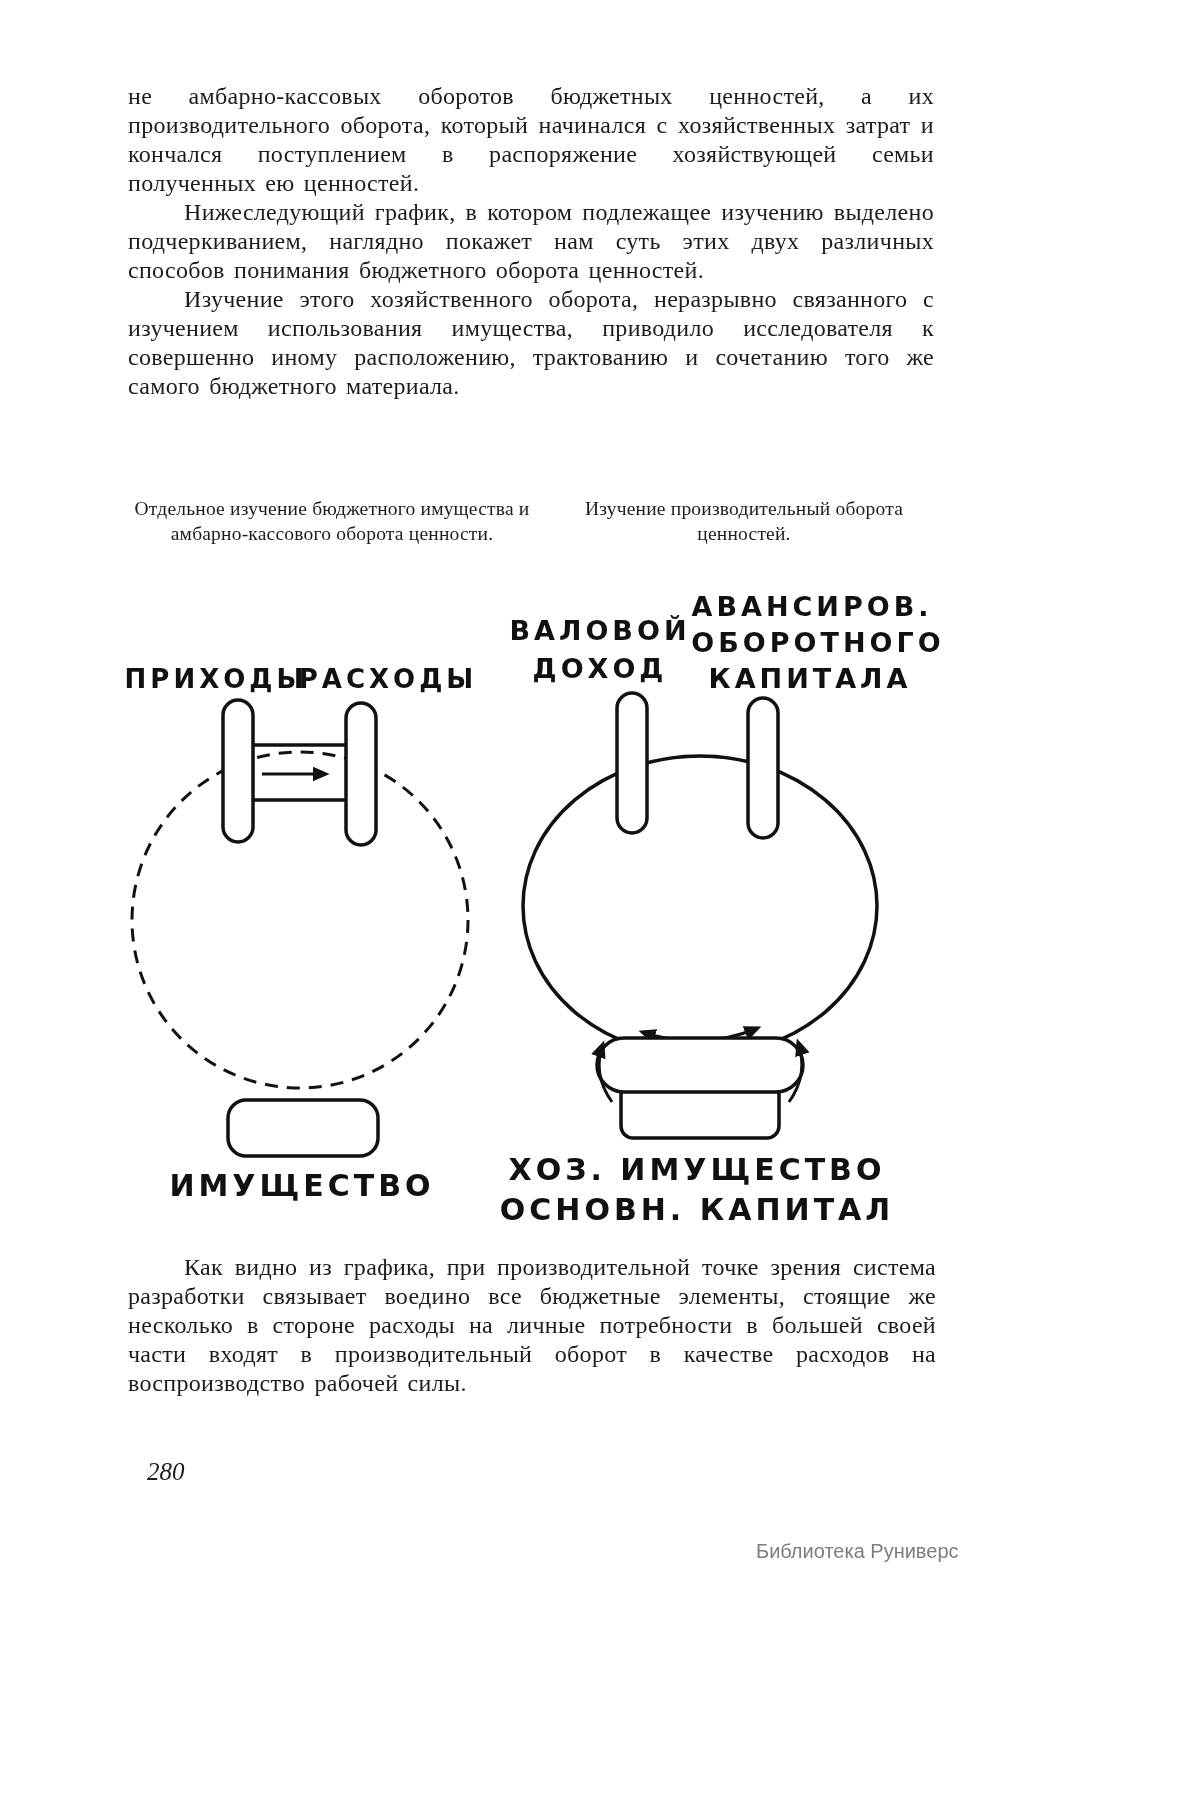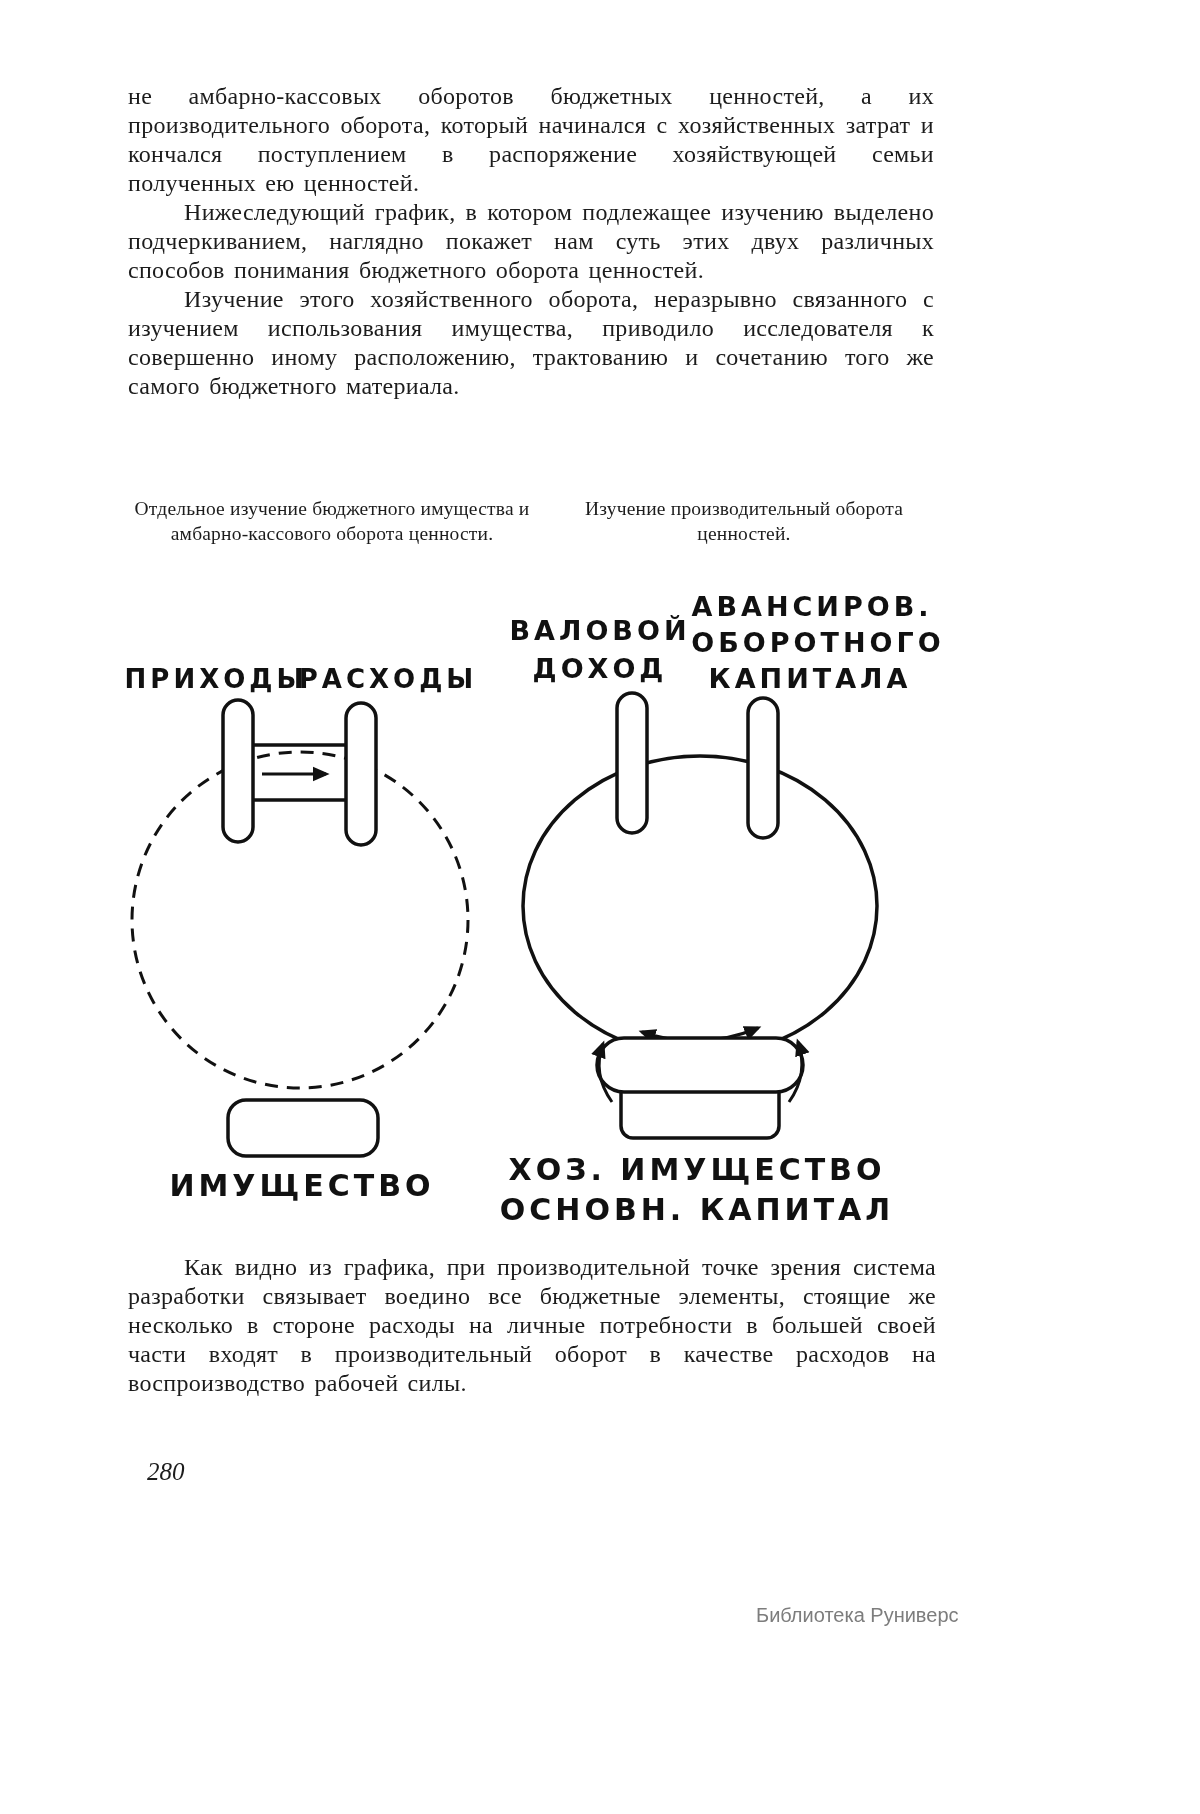--- a/index.html
+++ b/index.html
@@ -43,21 +43,21 @@
   }
   .lbl-md  { font-size:26px; letter-spacing:4px; }
   .lbl-top { font-size:27px; letter-spacing:4px; }
   .lbl-lg  { font-size:30px; letter-spacing:4px; }
   .closing-block { position:absolute; left:128px; top:1253px; width:808px; }
   .page-number {
     position:absolute; left:128px; top:1458px;
     font-style:italic; font-size:25px; color:#1c1c1c;margin-left:19px;
   }
   .watermark {
-    position:absolute; left:756px; top:1604px;
+    position:absolute; left:756px; top:1540px;
     font-family:"Liberation Sans", sans-serif;
     font-size:20px; color:#7d7d7d;
   }
 </style>
 </head>
 <body>
 
 <div class="page">
 
   <div class="text-block">

